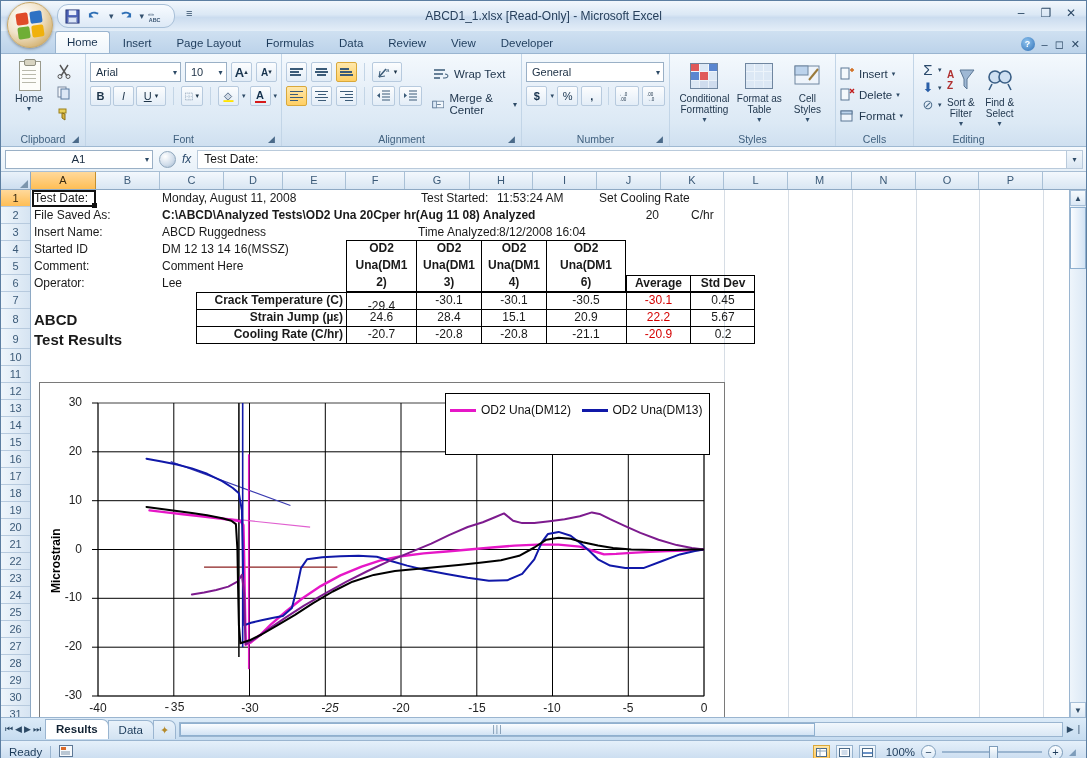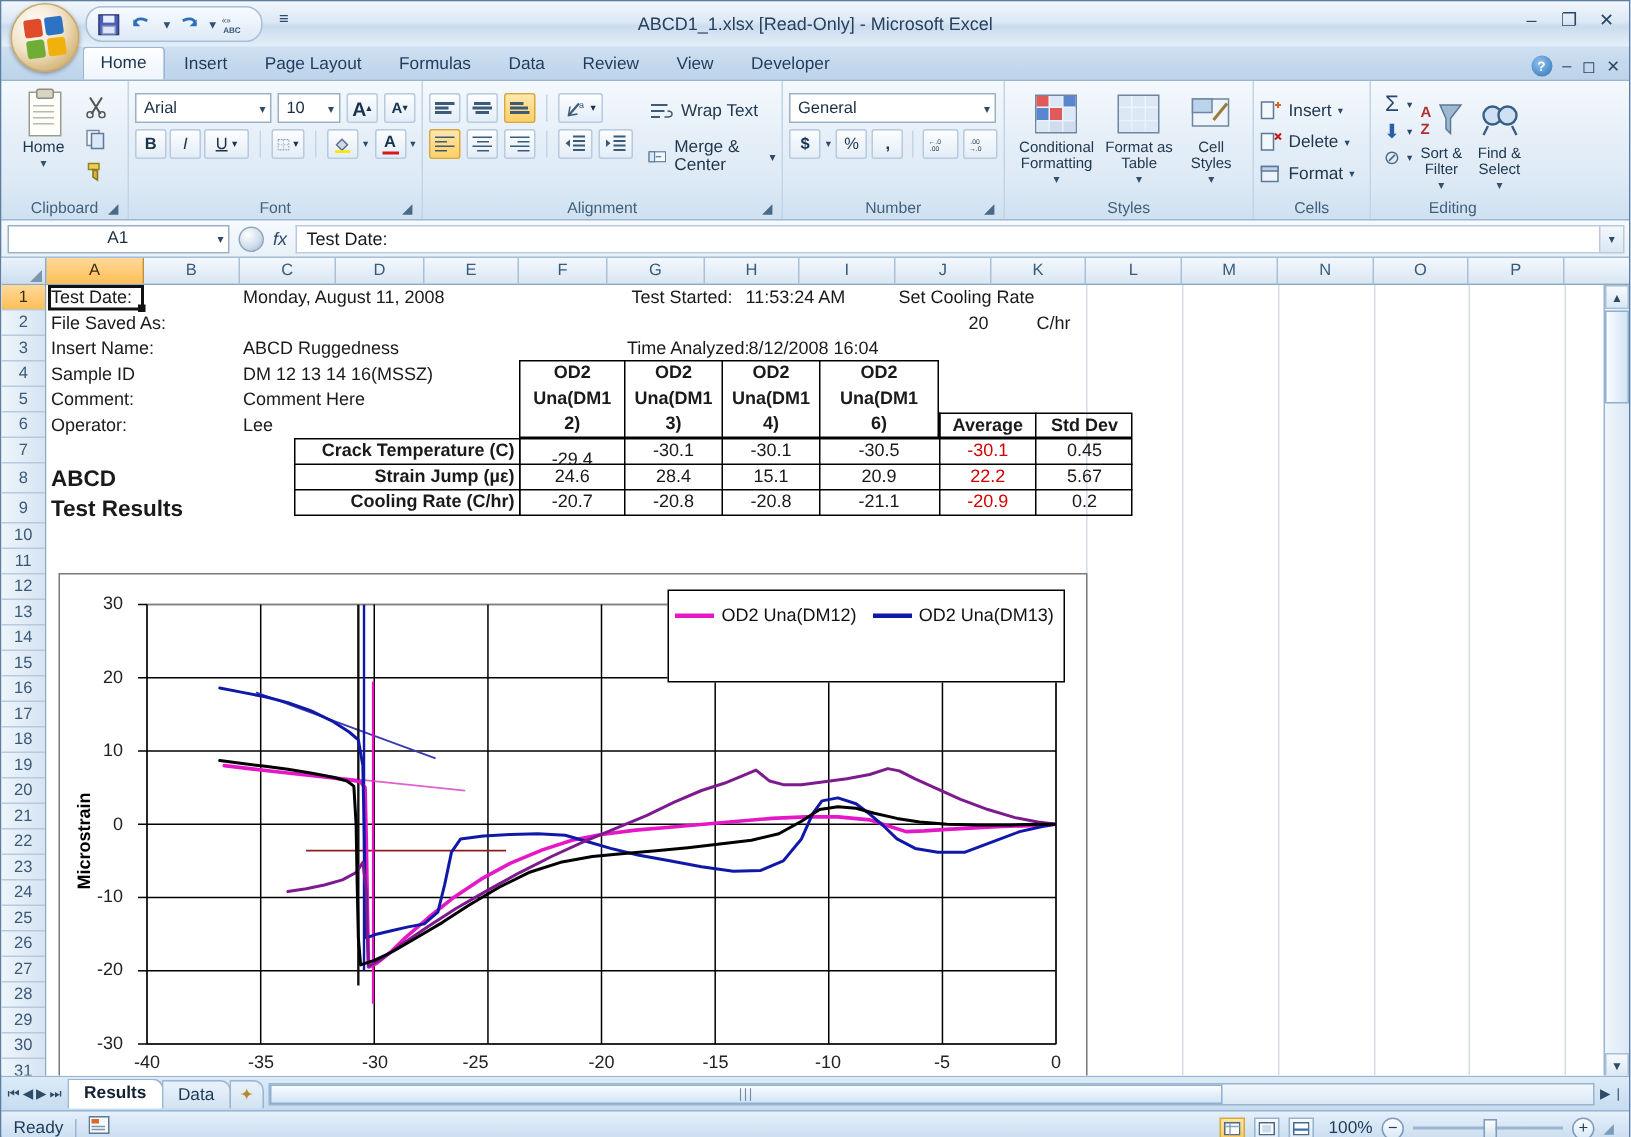--- a/index.html
+++ b/index.html
@@ -742,29 +742,30 @@
         <div class="gline-v" style="left:948px;"></div>
         <div class="gline-v" style="left:1012px;"></div>
 
         <div class="cell" style="left:3px;top:0px;">Test Date:</div>
         <div class="cell" style="left:131px;top:0px;">Monday, August 11, 2008</div>
         <div class="cell" style="left:390px;top:0px;">Test Started:</div>
         <div class="cell" style="left:466px;top:0px;">11:53:24 AM</div>
         <div class="cell" style="left:568px;top:0px;">Set Cooling Rate</div>
 
         <div class="cell" style="left:3px;top:17px;">File Saved As:</div>
+        <div class="cell bold" style="left:131px;top:17px;">C:\ABCD\Analyzed Tests\OD2 Una 20Cper hr(Aug 11 08) Analyzed</div>
         <div class="cell rgt" style="left:566px;top:17px;width:62px;">20</div>
         <div class="cell" style="left:660px;top:17px;">C/hr</div>
 
         <div class="cell" style="left:3px;top:34px;">Insert Name:</div>
         <div class="cell" style="left:131px;top:34px;">ABCD Ruggedness</div>
         <div class="cell" style="left:387px;top:34px;">Time Analyzed:</div>
         <div class="cell" style="left:468px;top:34px;">8/12/2008 16:04</div>
 
-        <div class="cell" style="left:3px;top:51px;">Sample ID</div>
+        <div class="cell" style="left:3px;top:51px;">Started ID</div>
         <div class="cell" style="left:131px;top:51px;">DM 12 13 14 16(MSSZ)</div>
 
         <div class="cell" style="left:3px;top:68px;">Comment:</div>
         <div class="cell" style="left:131px;top:68px;">Comment Here</div>
 
         <div class="cell" style="left:3px;top:85px;">Operator:</div>
         <div class="cell" style="left:131px;top:85px;">Lee</div>
 
         <div class="cell bold" style="left:3px;top:120px;font-size:15px;line-height:20px;height:20px;">ABCD</div>
         <div class="cell bold" style="left:3px;top:140px;font-size:15px;line-height:20px;height:20px;">Test Results</div>
@@ -889,23 +890,23 @@
           <div class="ytick" style="left:12px;top:12px;">30</div>
           <div class="ytick" style="left:12px;top:61px;">20</div>
           <div class="ytick" style="left:12px;top:110px;">10</div>
           <div class="ytick" style="left:12px;top:159px;">0</div>
           <div class="ytick" style="left:12px;top:207px;">-10</div>
           <div class="ytick" style="left:12px;top:256px;">-20</div>
           <div class="ytick" style="left:12px;top:305px;">-30</div>
 
           
           <div class="xtick" style="left:38px;top:318px;">-40</div>
-          <div class="xtick" style="left:114px;top:318px;">-35</div>
+          <div class="xtick" style="left:114px;top:318px;font-family:Liberation Mono, monospace;">-35</div>
           <div class="xtick" style="left:190px;top:318px;">-30</div>
-          <div class="xtick" style="left:257px;top:318px;">-25</div>
+          <div class="xtick" style="left:270px;top:318px;font-style:italic;">-25</div>
           <div class="xtick" style="left:341px;top:318px;">-20</div>
           <div class="xtick" style="left:417px;top:318px;">-15</div>
           <div class="xtick" style="left:492px;top:318px;">-10</div>
           <div class="xtick" style="left:568px;top:318px;">-5</div>
           <div class="xtick" style="left:644px;top:318px;">0</div>
 
           
           <div class="ylab" style="left:9px;top:210px;">Microstrain</div>
           
 

